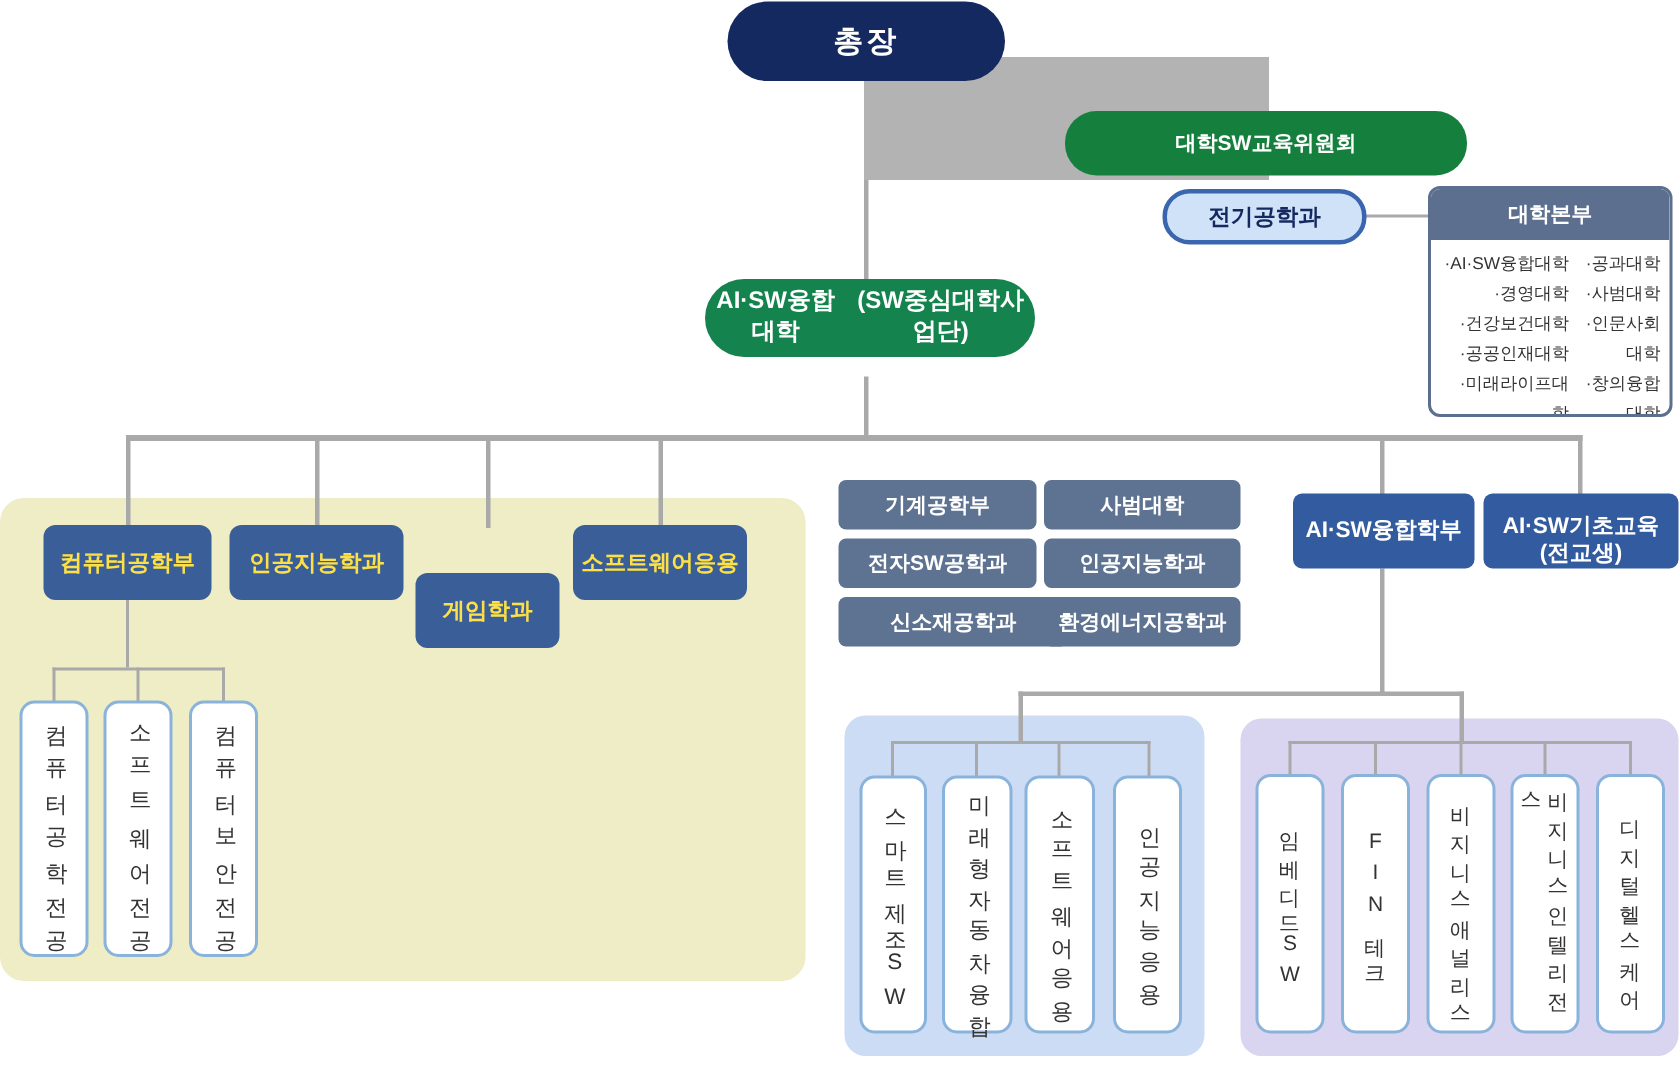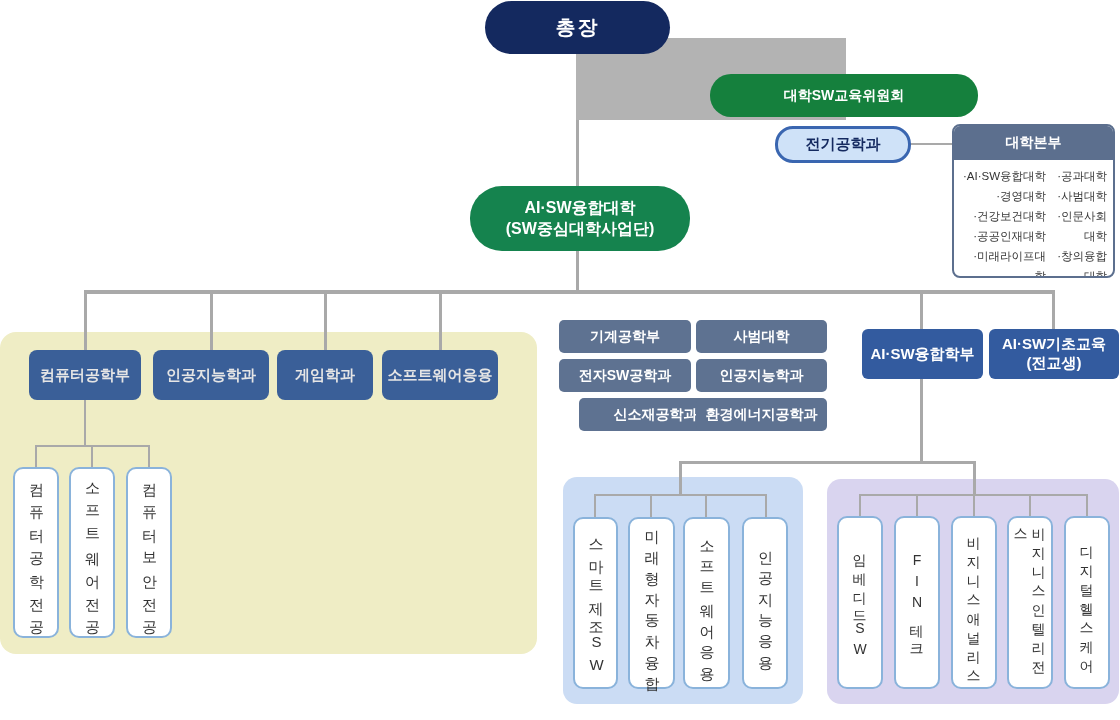--- a/index.html
+++ b/index.html
@@ -15,30 +15,30 @@
   .panel-purple{left:827px;top:479px;width:292px;height:225px;background:#d9d4ef;border-radius:14px;}
   
   .node{position:absolute;z-index:3;display:flex;align-items:center;justify-content:center;
         text-align:center;box-sizing:border-box;}
   .pill-president{left:485px;top:1px;width:185px;height:53px;border-radius:27px;background:#14295f;
         color:#fff;font-weight:bold;font-size:20px;letter-spacing:2px;}
   .pill-committee{left:710px;top:74px;width:268px;height:43px;border-radius:21px;background:#15803d;
         color:#fff;font-weight:bold;font-size:14px;}
   .pill-hq{left:775px;top:126px;width:136px;height:37px;border-radius:18px;background:#cfe2f8;
         border:3px solid #3a66b0;color:#14295f;font-weight:bold;font-size:15px;}
-  .pill-green{left:470px;top:186px;width:220px;height:65px;border-radius:32px;background:#15834e;
-        color:#fff;font-weight:bold;font-size:16px;line-height:1.3;flex-direction:column;}
+  .pill-green{left:470px;top:186px;width:220px;height:52px;border-radius:32px;background:#15834e;
+        color:#fff;font-weight:bold;font-size:16px;line-height:1.3;flex-direction:row;}
   .colleges{position:absolute;z-index:3;left:952px;top:124px;width:163px;height:154px;box-sizing:border-box;
         background:#fff;border:2px solid #5c6f8e;border-radius:8px;overflow:hidden;}
   .colleges-header{height:34px;background:#5c6f8e;color:#fff;font-weight:bold;font-size:14px;
         display:flex;align-items:center;justify-content:center;}
   .colleges-body{display:flex;padding:6px 6px 4px 8px;font-size:11.5px;color:#333;line-height:20px;text-align:right;}
   .colleges-col1{width:84px;}
   .colleges-col2{flex:1;}
-  .dept{background:#3a5f98;border-radius:8px;color:#e5e5e5;font-weight:bold;font-size:15px;height:50px;top:350px;}
+  .dept{background:#3a5f98;border-radius:8px;color:#fde047;font-weight:bold;font-size:15px;height:50px;top:350px;}
   .slate{background:#5e7291;border-radius:5px;color:#fff;font-weight:bold;font-size:14px;height:33px;}
   .rblue{background:#335b9f;border-radius:6px;color:#fff;font-weight:bold;font-size:15px;height:50px;top:329px;line-height:1.25;flex-direction:column;}
   
   .vbox{position:absolute;z-index:3;background:#fff;border:2px solid #8ab3db;border-radius:10px;
         box-sizing:border-box;display:flex;align-items:center;justify-content:center;}
   .vbox span{writing-mode:vertical-rl;text-orientation:upright;color:#333;}
   .v-major{top:467px;width:46px;height:171px;}
   .v-major span{font-size:15px;letter-spacing:8px;}
   .v-blue{top:517px;height:172px;}
   .v-blue span{font-size:15px;letter-spacing:6px;}
@@ -114,42 +114,42 @@
     </div>
   </div>
 
   <div class="node pill-green">
     <div>AI·SW융합대학</div>
     <div>(SW중심대학사업단)</div>
   </div>
 
   <div class="node dept" style="left:29px;width:112px;">컴퓨터공학부</div>
   <div class="node dept" style="left:153px;width:116px;">인공지능학과</div>
-  <div class="node dept" style="left:277px;width:96px;">게임학과</div>
+  <div class="node dept" style="left:277px;width:96px;margin-top:32px;">게임학과</div>
   <div class="node dept" style="left:382px;width:116px;">소프트웨어응용</div>
 
   <div class="vbox v-major" style="left:13px;">
     <span>컴퓨터공학전공</span>
     </div>
   <div class="vbox v-major" style="left:69px;">
     <span>소프트웨어전공</span>
     </div>
   <div class="vbox v-major" style="left:126px;">
     <span>컴퓨터보안전공</span>
     </div>
 
   <div class="node slate" style="left:559px;top:320px;width:132px;">기계공학부</div>
   <div class="node slate" style="left:696px;top:320px;width:131px;">사범대학</div>
   <div class="node slate" style="left:559px;top:359px;width:132px;">전자SW공학과</div>
   <div class="node slate" style="left:696px;top:359px;width:131px;">인공지능학과</div>
-  <div class="node slate" style="left:559px;top:398px;width:153px;margin-left:20px;">신소재공학과</div>
+  <div class="node slate" style="left:559px;top:398px;width:153px;">신소재공학과</div>
   <div class="node slate" style="left:696px;top:398px;width:131px;">환경에너지공학과</div>
 
   <div class="node rblue" style="left:862px;width:121px;">AI·SW융합학부</div>
-  <div class="node rblue" style="left:989px;width:130px;">
+  <div class="node rblue" style="left:989px;width:130px;justify-content:flex-end;">
     <div>AI·SW기초교육</div>
     <div>(전교생)</div>
   </div>
 
   <div class="vbox v-blue" style="left:573px;width:45px;">
     <span>스마트제조SW</span>
     </div>
   <div class="vbox v-blue" style="left:628px;width:47px;">
     <span>미래형자동차융합</span>
     </div>

